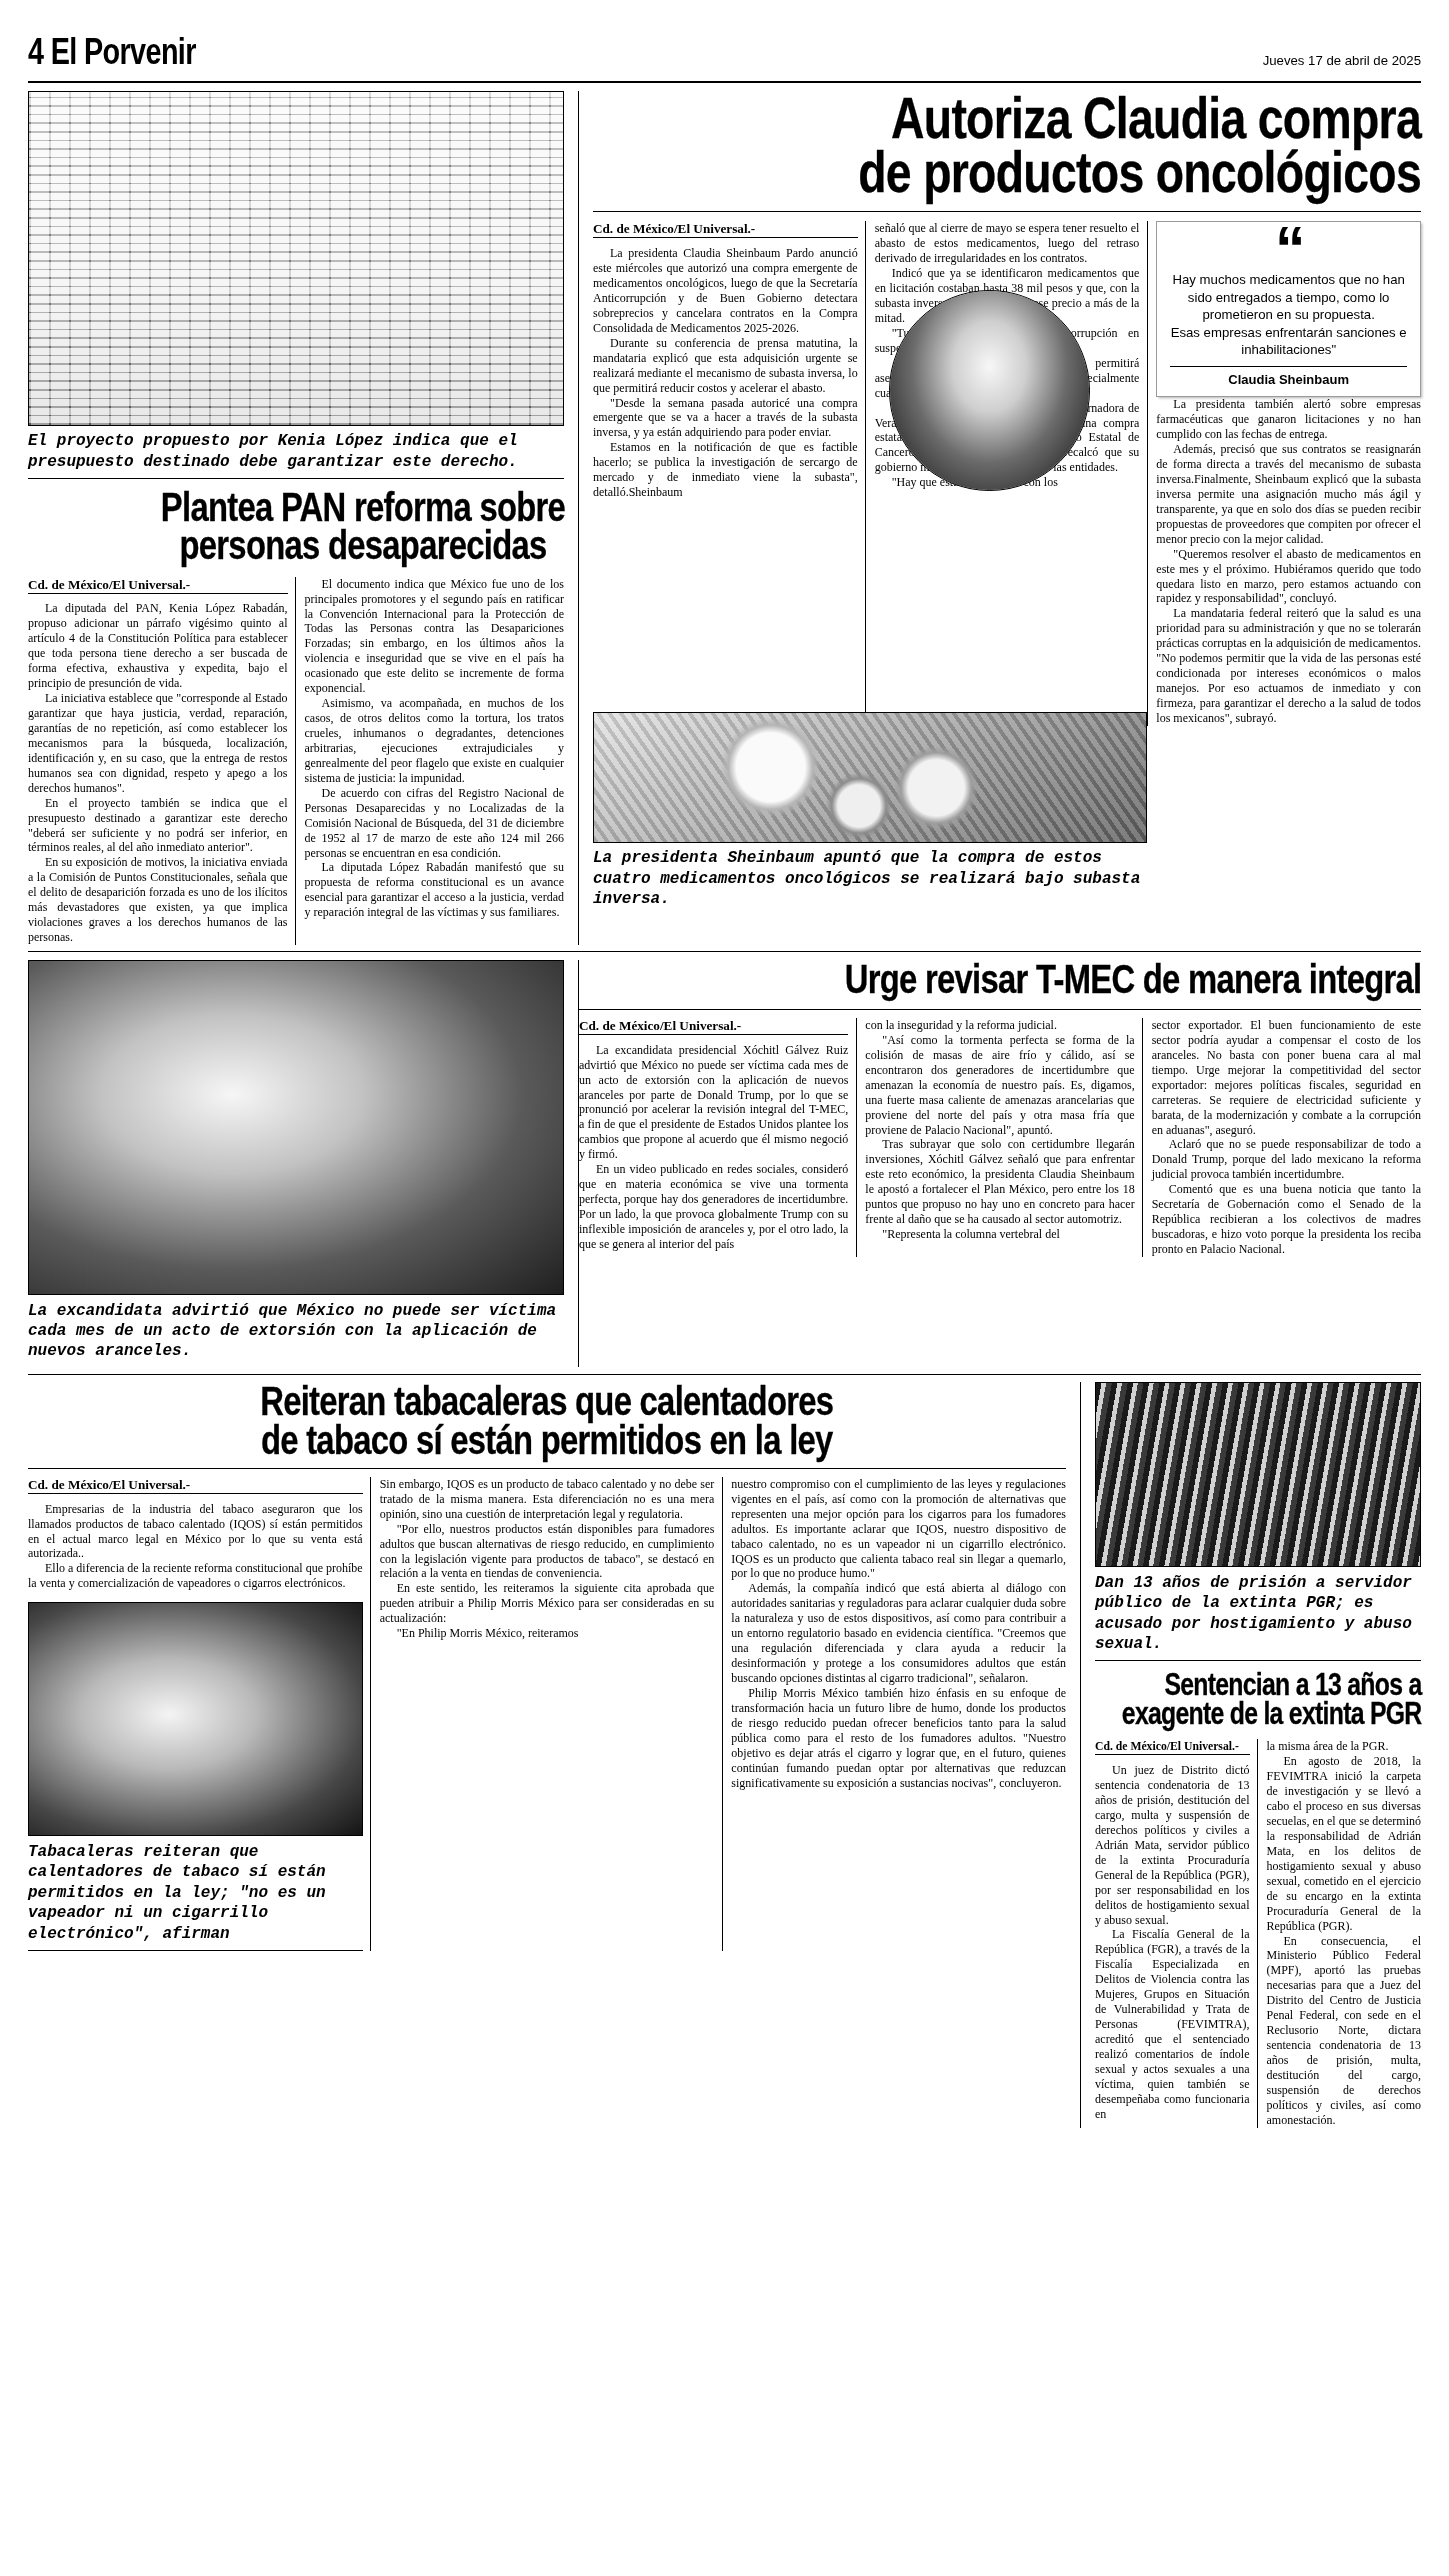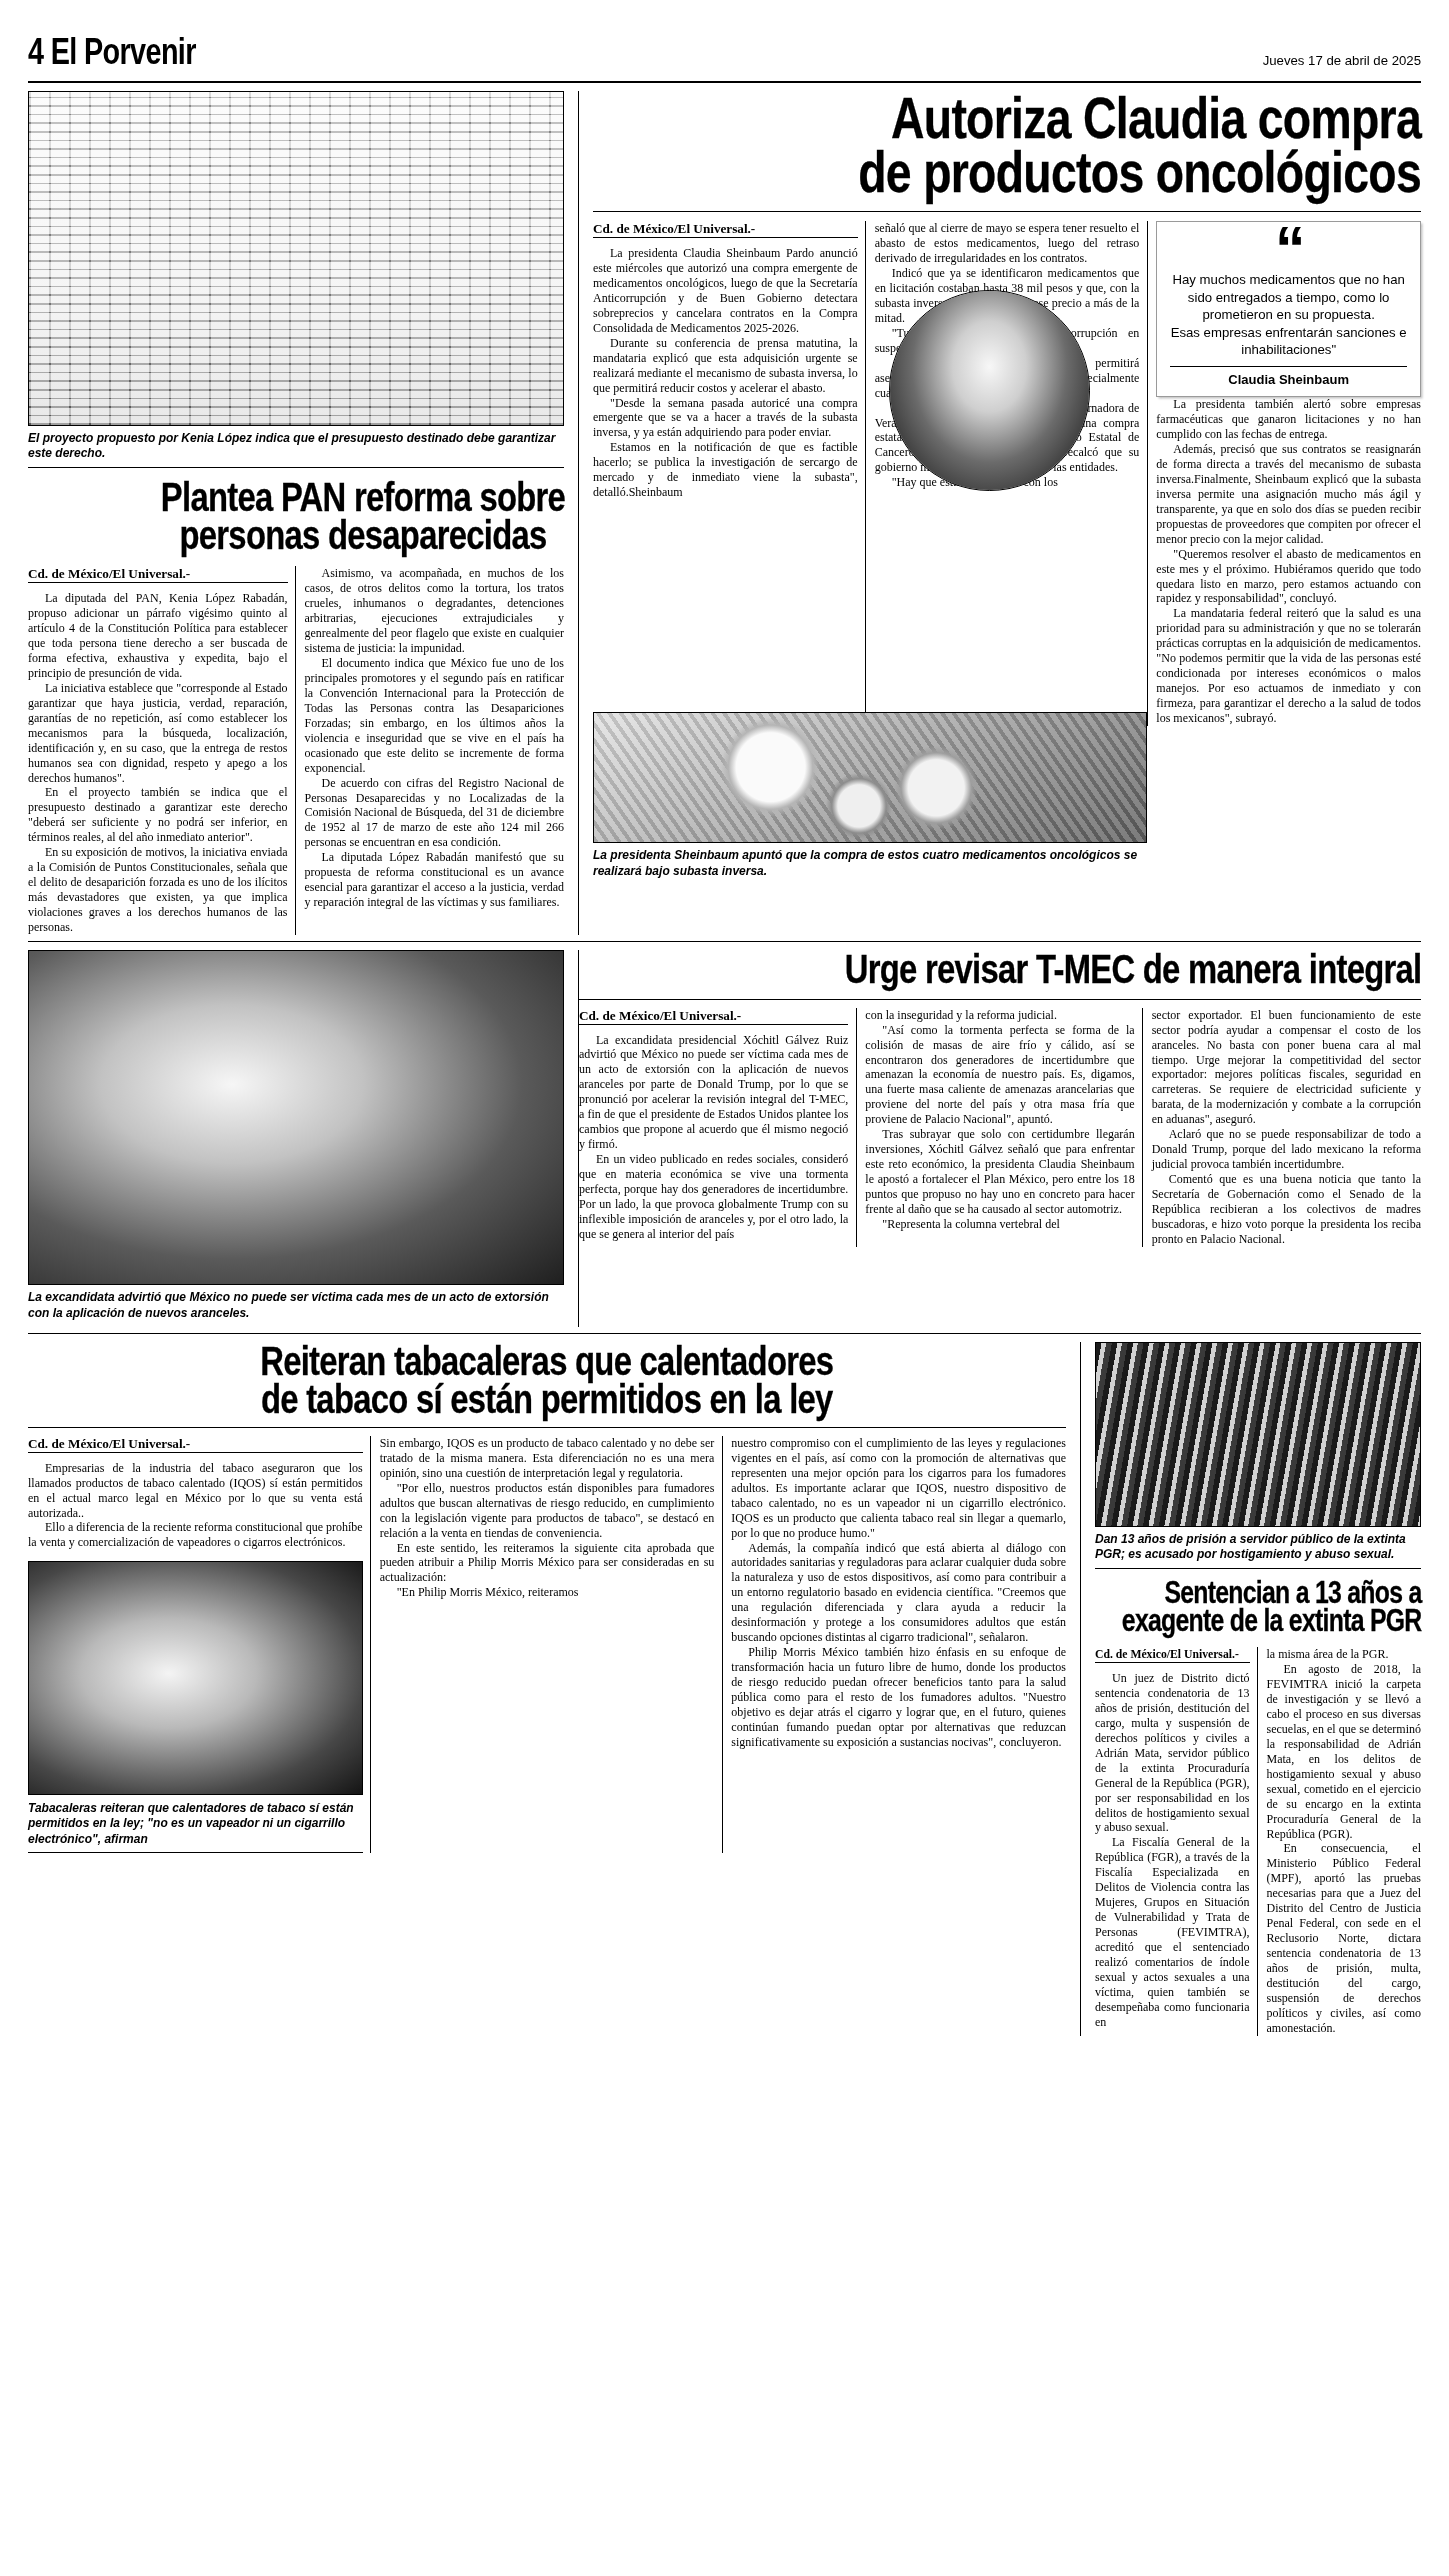--- a/index.html
+++ b/index.html
@@ -54,24 +54,24 @@
     font-family: "Liberation Serif", serif;
     font-weight: bold;
     font-size: 13.2px;
     padding-bottom: 2.3px;
     margin-bottom: 3.1px;
     margin-top: 24px;
   }
   .byline-wrap { border-bottom: 1.2px solid #000; margin-bottom: 7.8px; }
 
   .caption {
-    font-family: Liberation Sans, sans-serif;
+    font-family: Liberation Mono, monospace;
     font-style: italic;
     font-weight: bold;
-    font-size: 12px;
+    font-size: 16px;
     line-height: 1.28;
     padding: 5.5px 0 5.5px 0;
   }
 
   p.body {
     font-size: 12px;
     line-height: 1.245;
     text-align: justify;
     text-indent: 17px;
     hyphens: auto;
@@ -206,22 +206,22 @@
     <div style="margin-top:12.5px;">
       <div class="col2">
         <div>
           <div class="byline-wrap"><span class="byline">Cd. de México/El Universal.-</span></div>
           <p class="body">La diputada del PAN, Kenia López Rabadán, propuso adicionar un párrafo vigésimo quinto al artículo 4 de la Constitución Política para establecer que toda persona tiene derecho a ser buscada de forma efectiva, exhaustiva y expedita, bajo el principio de presunción de vida.</p>
           <p class="body">La iniciativa establece que "corresponde al Estado garantizar que haya justicia, verdad, reparación, garantías de no repetición, así como establecer los mecanismos para la búsqueda, localización, identificación y, en su caso, que la entrega de restos humanos sea con dignidad, respeto y apego a los derechos humanos".</p>
           <p class="body">En el proyecto también se indica que el presupuesto destinado a garantizar este derecho "deberá ser suficiente y no podrá ser inferior, en términos reales, al del año inmediato anterior".</p>
           <p class="body">En su exposición de motivos, la iniciativa enviada a la Comisión de Puntos Constitucionales, señala que el delito de desaparición forzada es uno de los ilícitos más devastadores que existen, ya que implica violaciones graves a los derechos humanos de las personas.</p>
         </div>
         <div>
+          <p class="body">El documento indica que México fue uno de los principales promotores y el segundo país en ratificar la Convención Internacional para la Protección de Todas las Personas contra las Desapariciones Forzadas; sin embargo, en los últimos años la violencia e inseguridad que se vive en el país ha ocasionado que este delito se incremente de forma exponencial.</p>
           <p class="body">Asimismo, va acompañada, en muchos de los casos, de otros delitos como la tortura, los tratos crueles, inhumanos o degradantes, detenciones arbitrarias, ejecuciones extrajudiciales y genrealmente del peor flagelo que existe en cualquier sistema de justicia: la impunidad.</p>
-          <p class="body">El documento indica que México fue uno de los principales promotores y el segundo país en ratificar la Convención Internacional para la Protección de Todas las Personas contra las Desapariciones Forzadas; sin embargo, en los últimos años la violencia e inseguridad que se vive en el país ha ocasionado que este delito se incremente de forma exponencial.</p>
           <p class="body">De acuerdo con cifras del Registro Nacional de Personas Desaparecidas y no Localizadas de la Comisión Nacional de Búsqueda, del 31 de diciembre de 1952 al 17 de marzo de este año 124 mil 266 personas se encuentran en esa condición.</p>
           <p class="body">La diputada López Rabadán manifestó que su propuesta de reforma constitucional es un avance esencial para garantizar el acceso a la justicia, verdad y reparación integral de las víctimas y sus familiares.</p>
         </div>
       </div>
     </div>
   </div>
 
   <div class="vrule" style="padding-left:14px;">
     <div class="hl right" style="font-size:58px; width:125%; margin-left:-25%;">
       <div>Autoriza Claudia compra</div>

